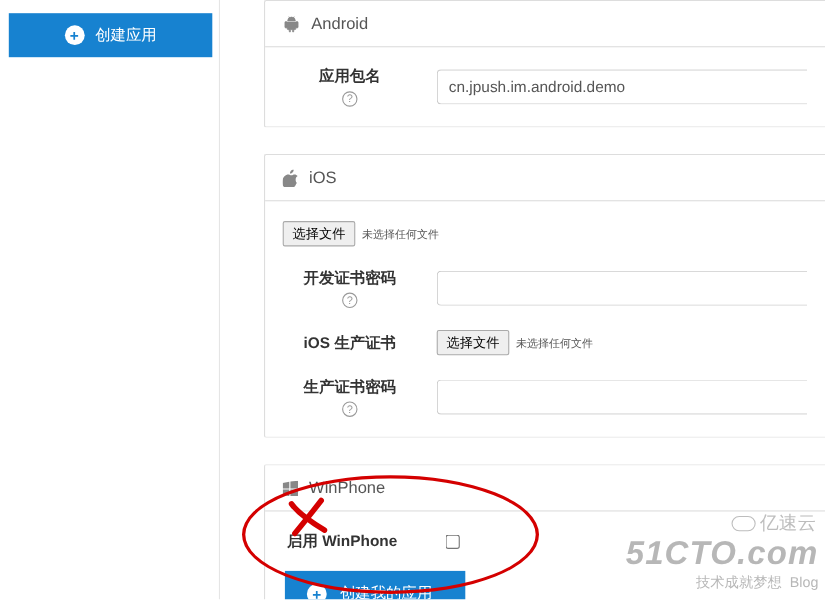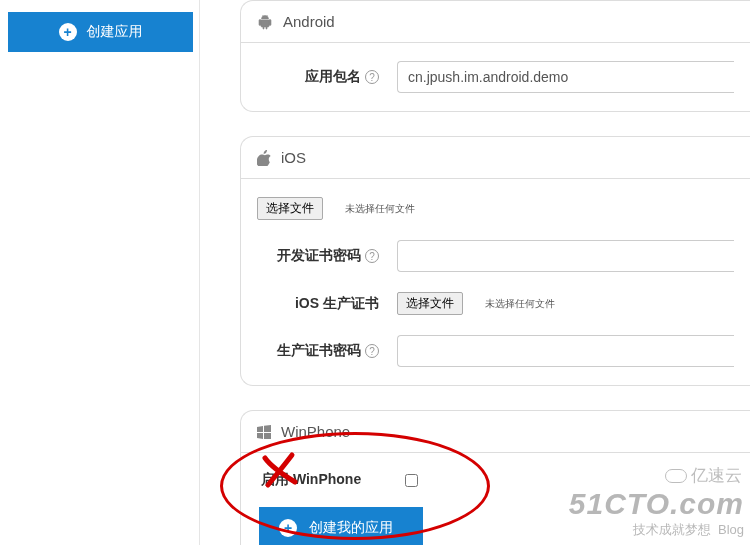--- a/index.html
+++ b/index.html
@@ -46,21 +46,21 @@
       font-size: 14px;
       line-height: 1;
     }
     .main {
       flex: 1;
       padding: 0 0 0 40px;
       overflow: hidden;
     }
     .panel {
       border: 1px solid #ddd;
-      border-radius: 13px;
+      border-radius: 2px;
       margin-bottom: 24px;
       background: #fff;
       border-right: none;
       border-top-right-radius: 0;
       border-bottom-right-radius: 0;
     }
     .panel-header {
       padding: 12px 16px;
       border-bottom: 1px solid #ddd;
       display: flex;
@@ -80,20 +80,21 @@
       width: 140px;
       text-align: left;
       padding-right: 18px;
       color: #333;
       font-weight: bold;
       font-size: 14px;
       display: flex;
       justify-content: flex-end;
       align-items: center;
       gap: 4px;
+      flex-direction: column;
     }
     .help-icon {
       display: inline-flex;
       width: 14px;
       height: 14px;
       border: 1px solid #999;
       border-radius: 50%;
       align-items: center;
       justify-content: center;
       font-size: 10px;
@@ -103,21 +104,21 @@
     .text-input {
       flex: 1;
       height: 32px;
       border: 1px solid #ccc;
       border-radius: 4px 0 0 4px;
       padding: 0 10px;
       font-size: 14px;
       color: #555;
       border-right: none;
     }
-    .file-row { display: flex; align-items: center; gap: 22px; }
+    .file-row { display: flex; align-items: center; gap: 6px; }
     .file-btn {
       padding: 2px 8px;
       font-size: 12px;
       background: #efefef;
       border: 1px solid #aaa;
       border-radius: 2px;
       cursor: pointer;
     }
     .file-status { font-size: 10px; color: #555; }
     .checkbox-row {

